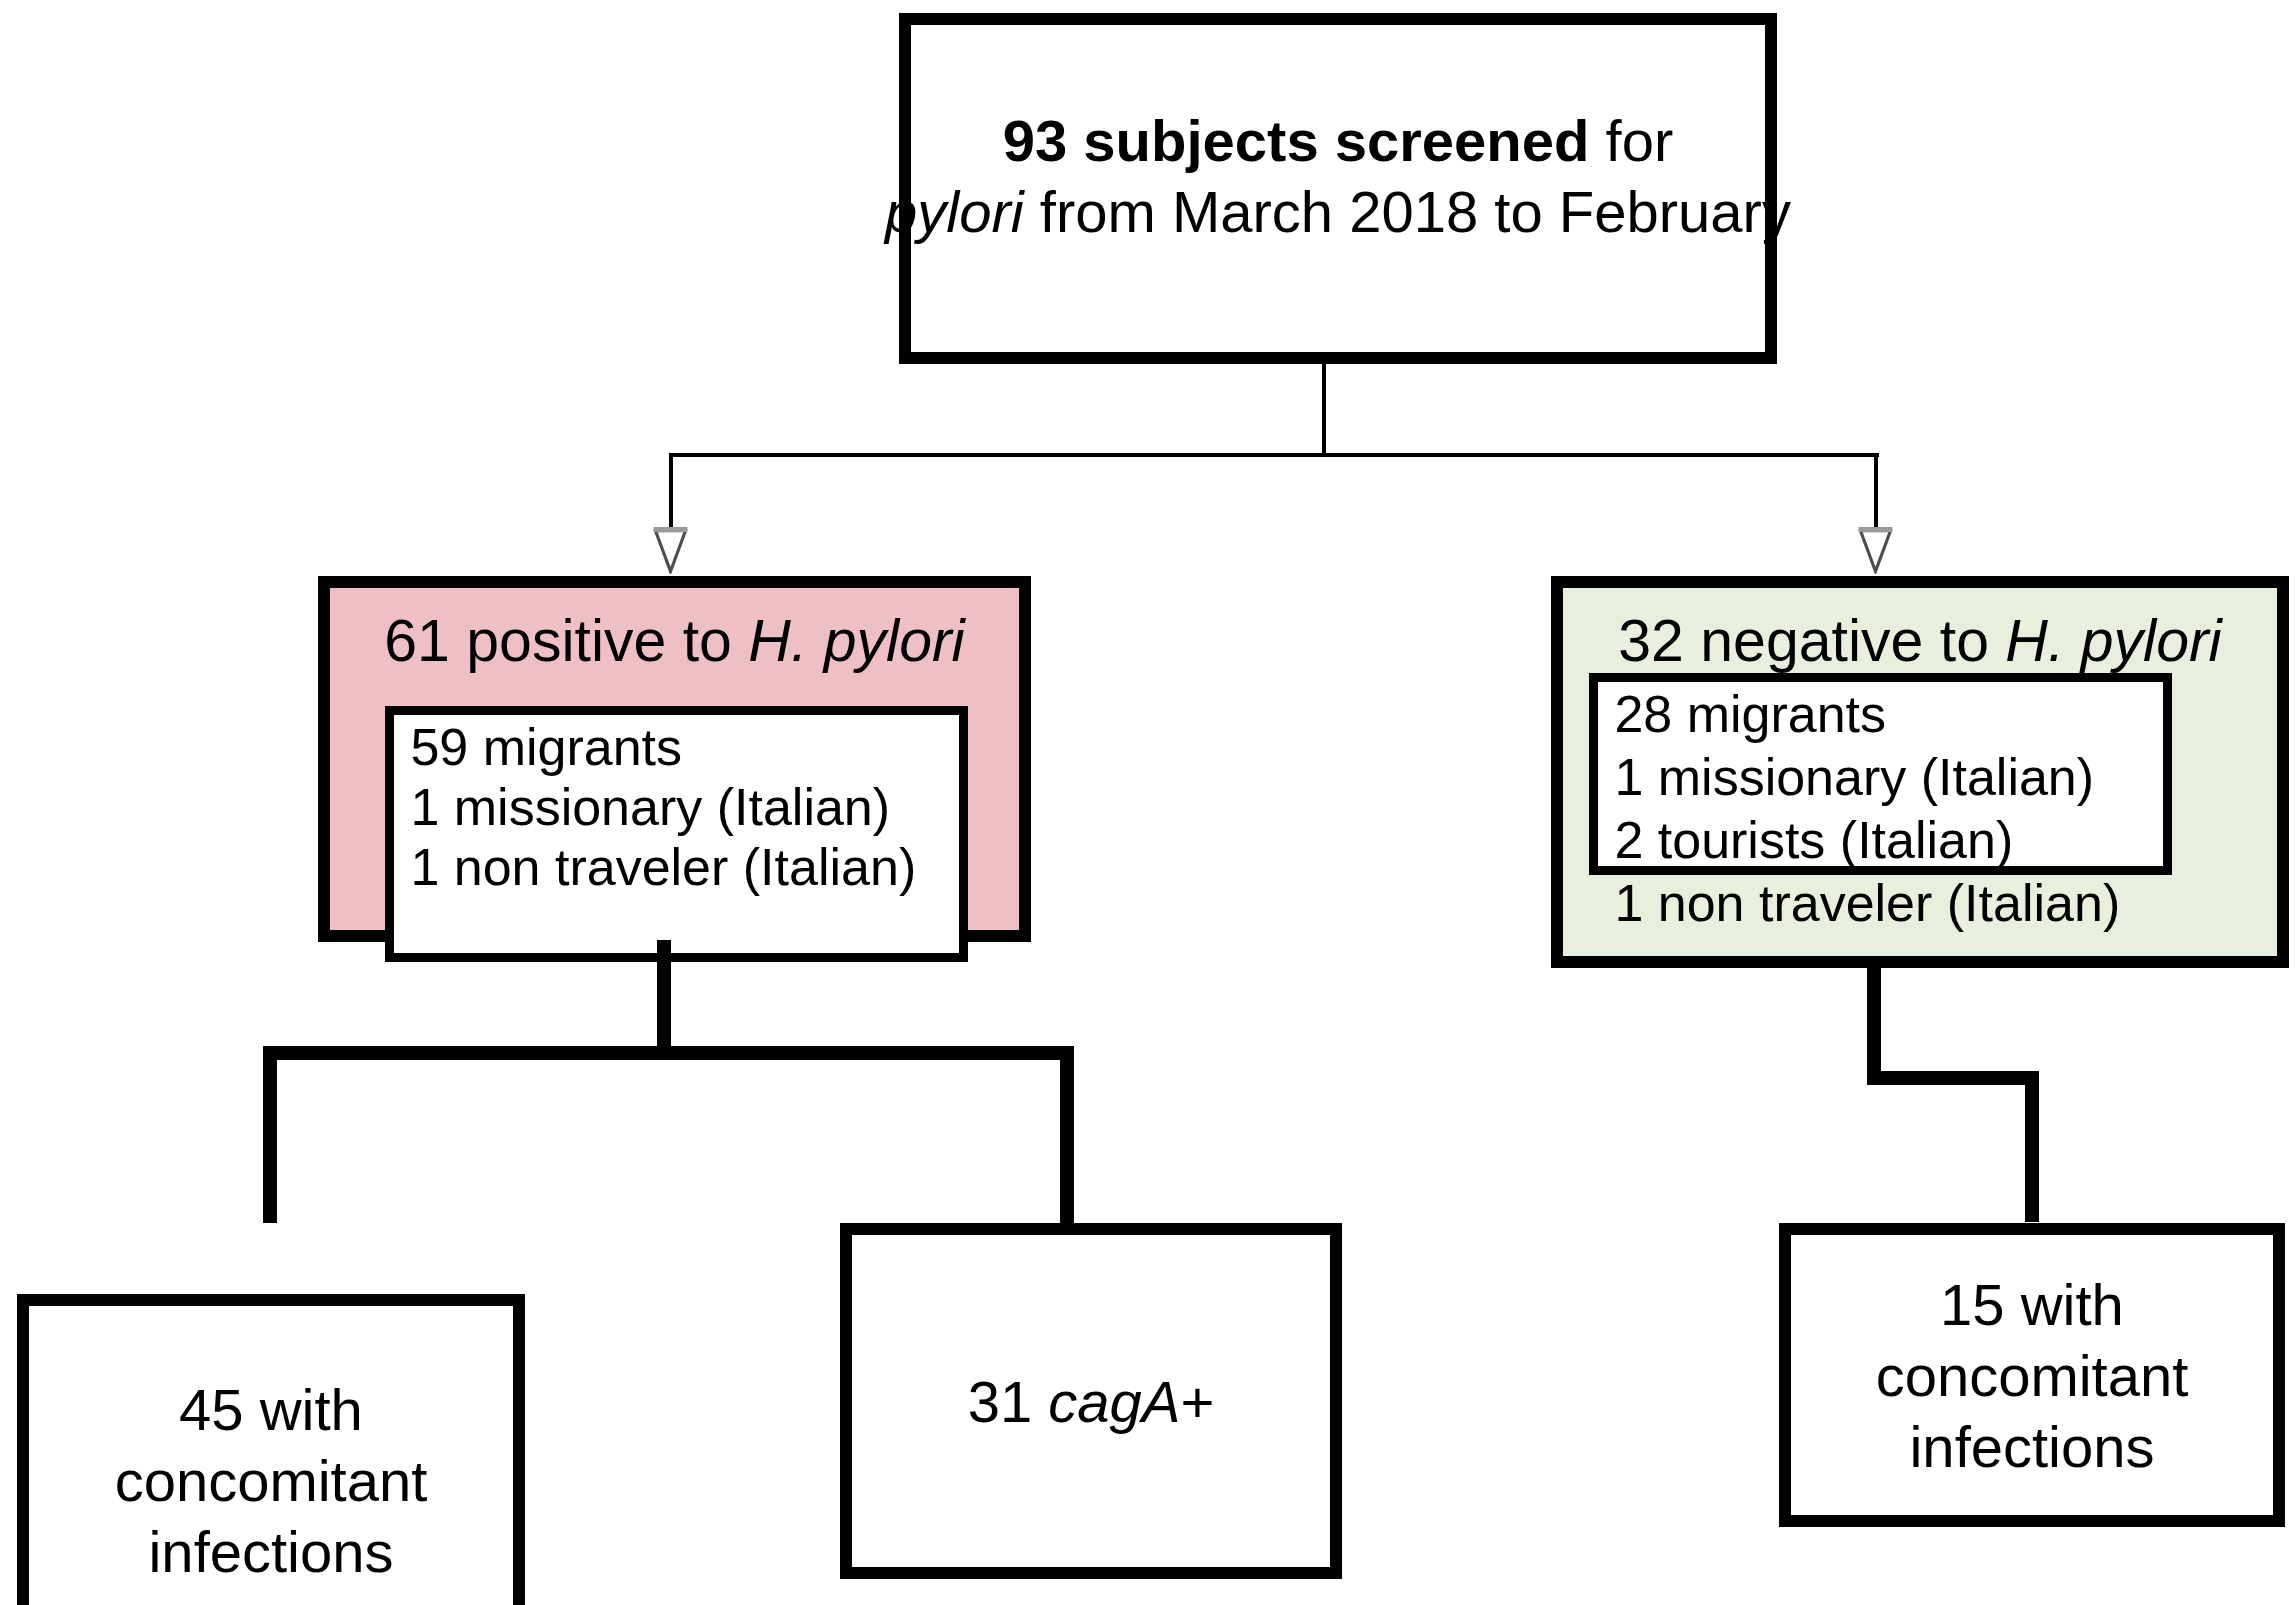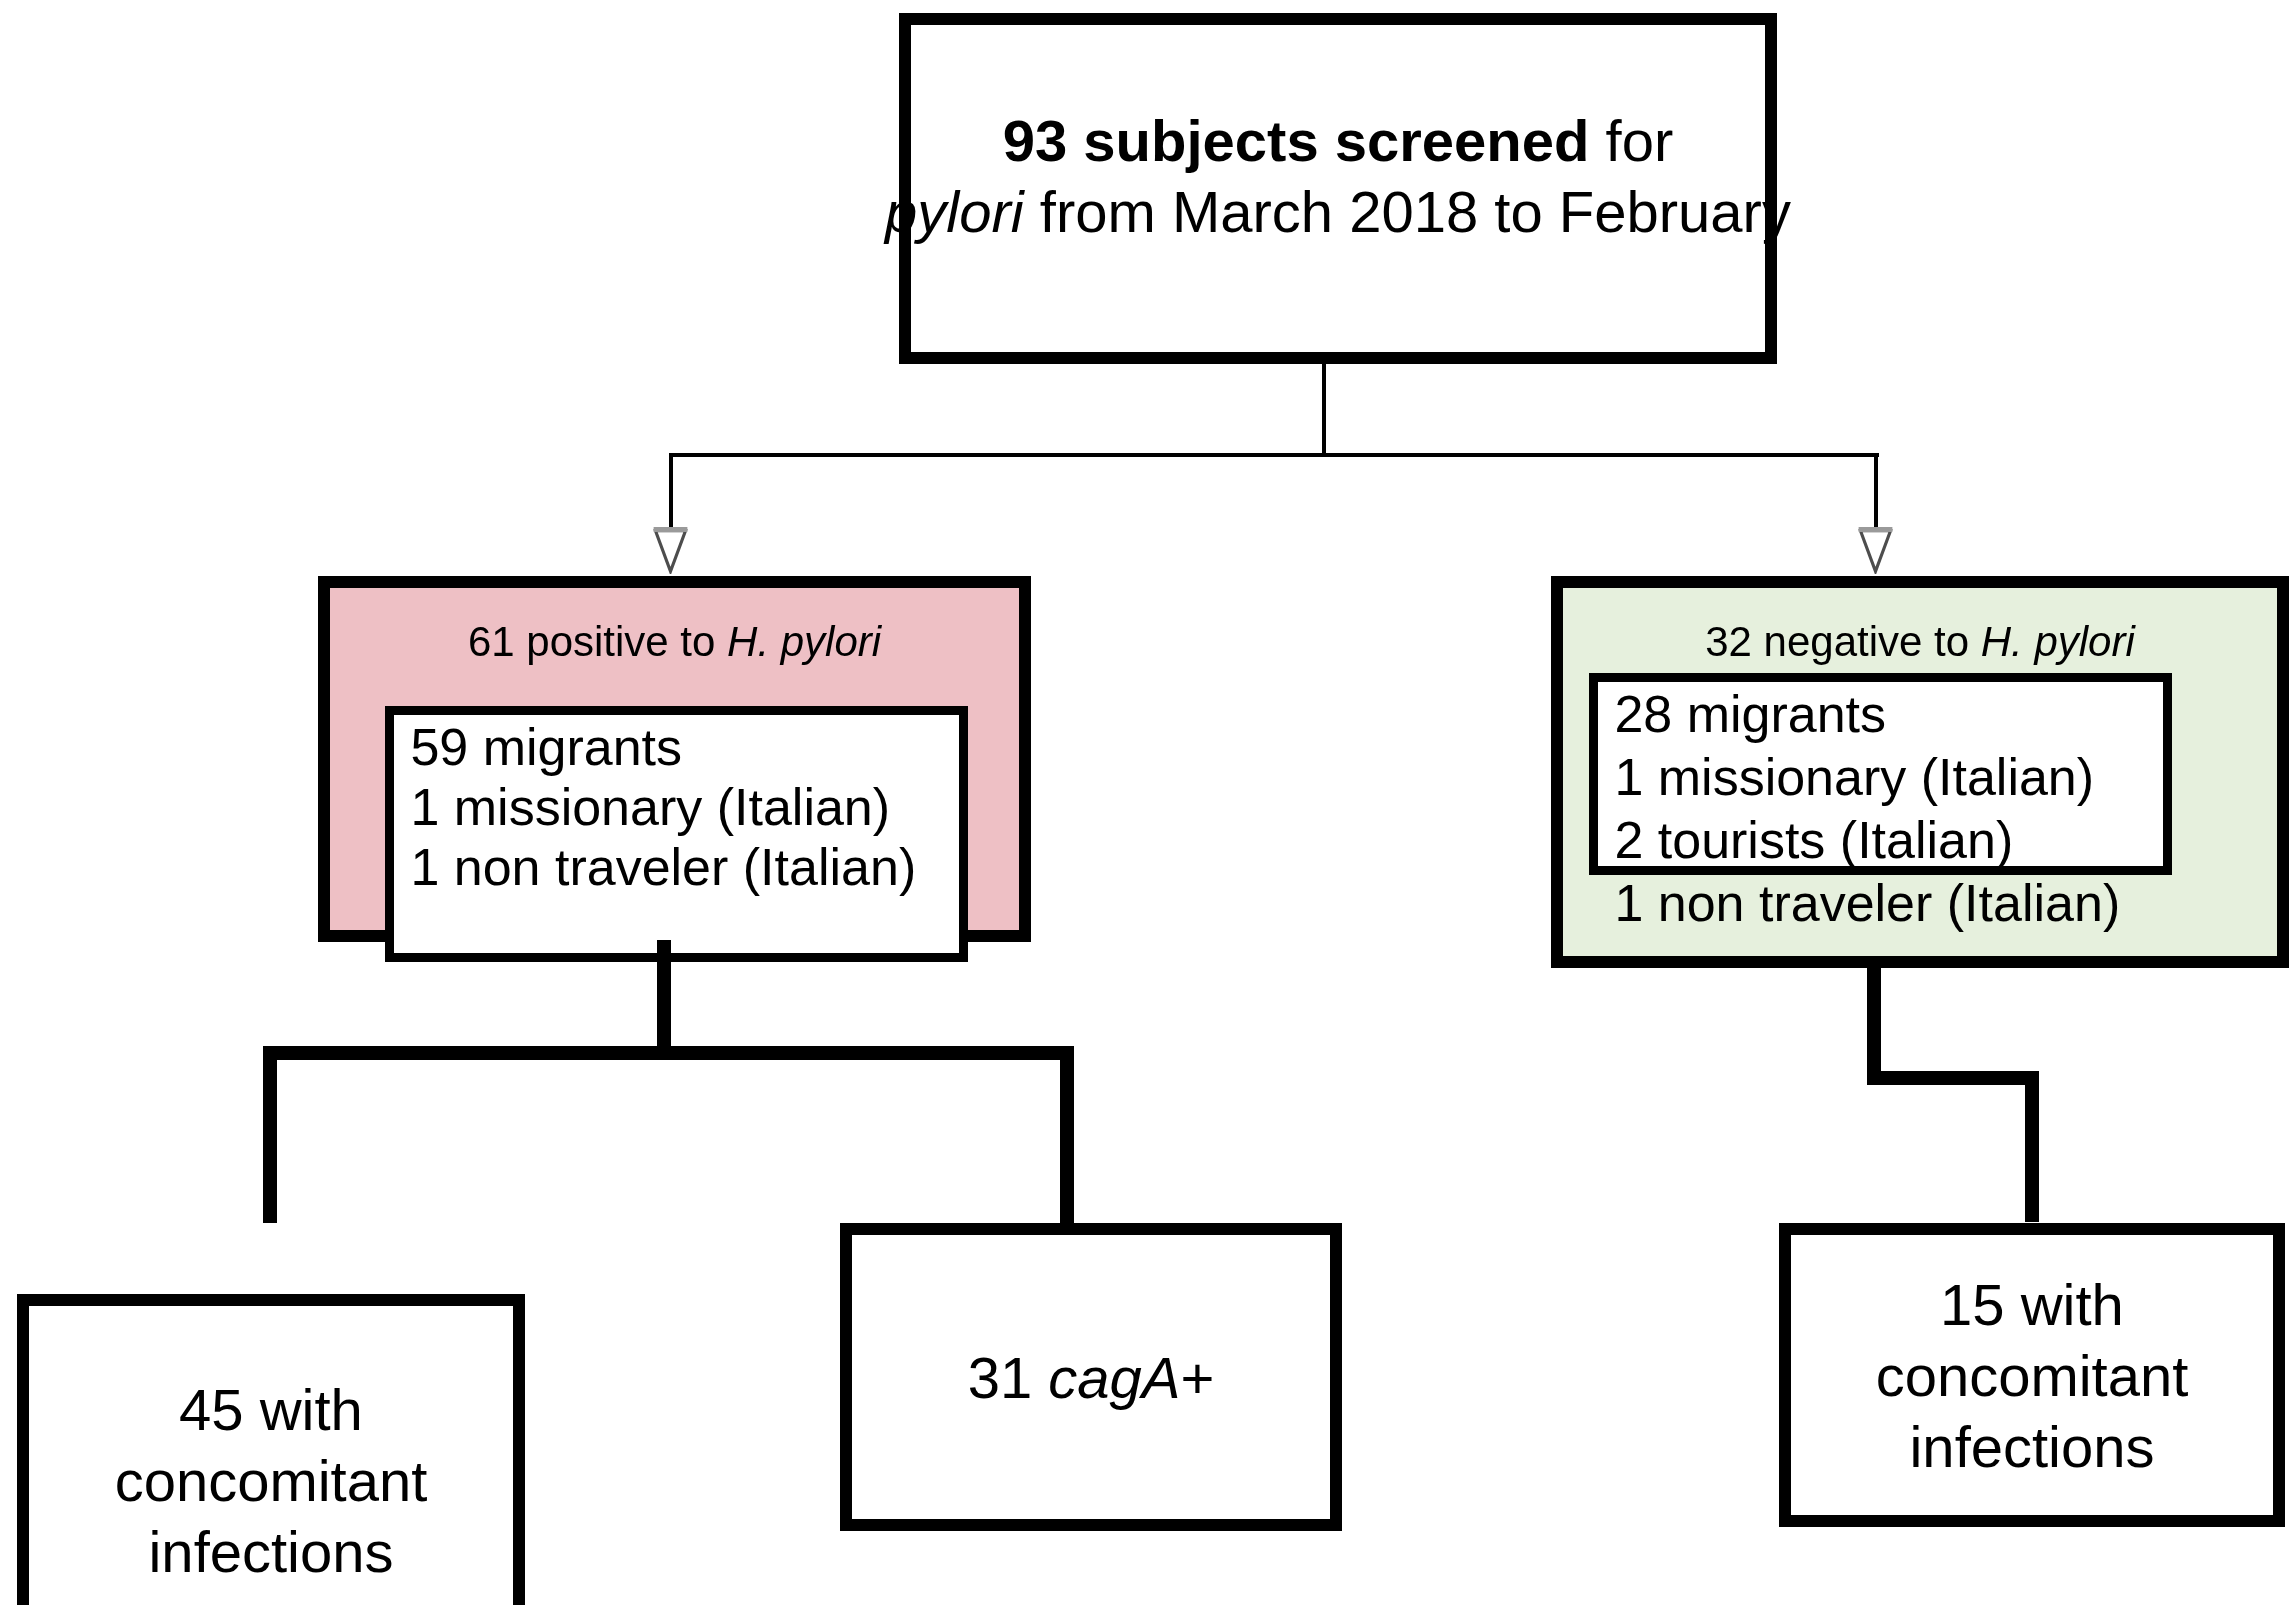--- a/index.html
+++ b/index.html
@@ -13,30 +13,30 @@
     border:12.6px solid var(--box-border,#000);
     font-size:58px;line-height:71px;
   }
   .center-col{
     display:flex;flex-direction:column;justify-content:center;align-items:center;
     text-align:center;
   }
   .top-box{left:899px;top:12.6px;width:878px;height:351px;padding-bottom:25px;justify-content:center;}
   .pos-box{left:318px;top:576px;width:713px;height:366px;background:var(--positive-fill,#eec0c5);}
   .neg-box{left:1551px;top:576px;width:738px;height:392px;background:var(--negative-fill,#e6f0dd);}
-  .group-header{display:block;text-align:center;margin-top:19px;font-size:42px;line-height:69px;}
+  .group-header{display:block;text-align:center;margin-top:19px;font-size:59px;line-height:69px;}
   .inner-box{
     position:absolute;box-sizing:border-box;background:#fff;
     border:9.5px solid var(--box-border,#000);
     font-size:52px;text-align:left;
   }
   .pos-inner{left:385px;top:706px;width:583px;height:256px;line-height:60px;padding:1.9px 6.3px 0 16.4px;}
   .neg-inner{left:1589px;top:673px;width:583px;height:202px;line-height:63px;padding:1.3px 6.3px 0 16.4px;}
   .b45-box{left:17px;top:1294px;width:508px;height:372px;}
-  .b31-box{left:840px;top:1223px;width:502px;height:308px;}
+  .b31-box{left:840px;top:1223px;width:502px;height:356px;}
   .b15-box{left:1779px;top:1223px;width:506px;height:304px;}
   .conn{position:absolute;background:var(--connector,#000);}
   .thin{background:var(--connector,#000);}
   .arrow{position:absolute;}
   .b{font-weight:700;}
   .i{font-style:italic;}
   .ln{white-space:nowrap;}
 </style>
 </head>
 <body>

